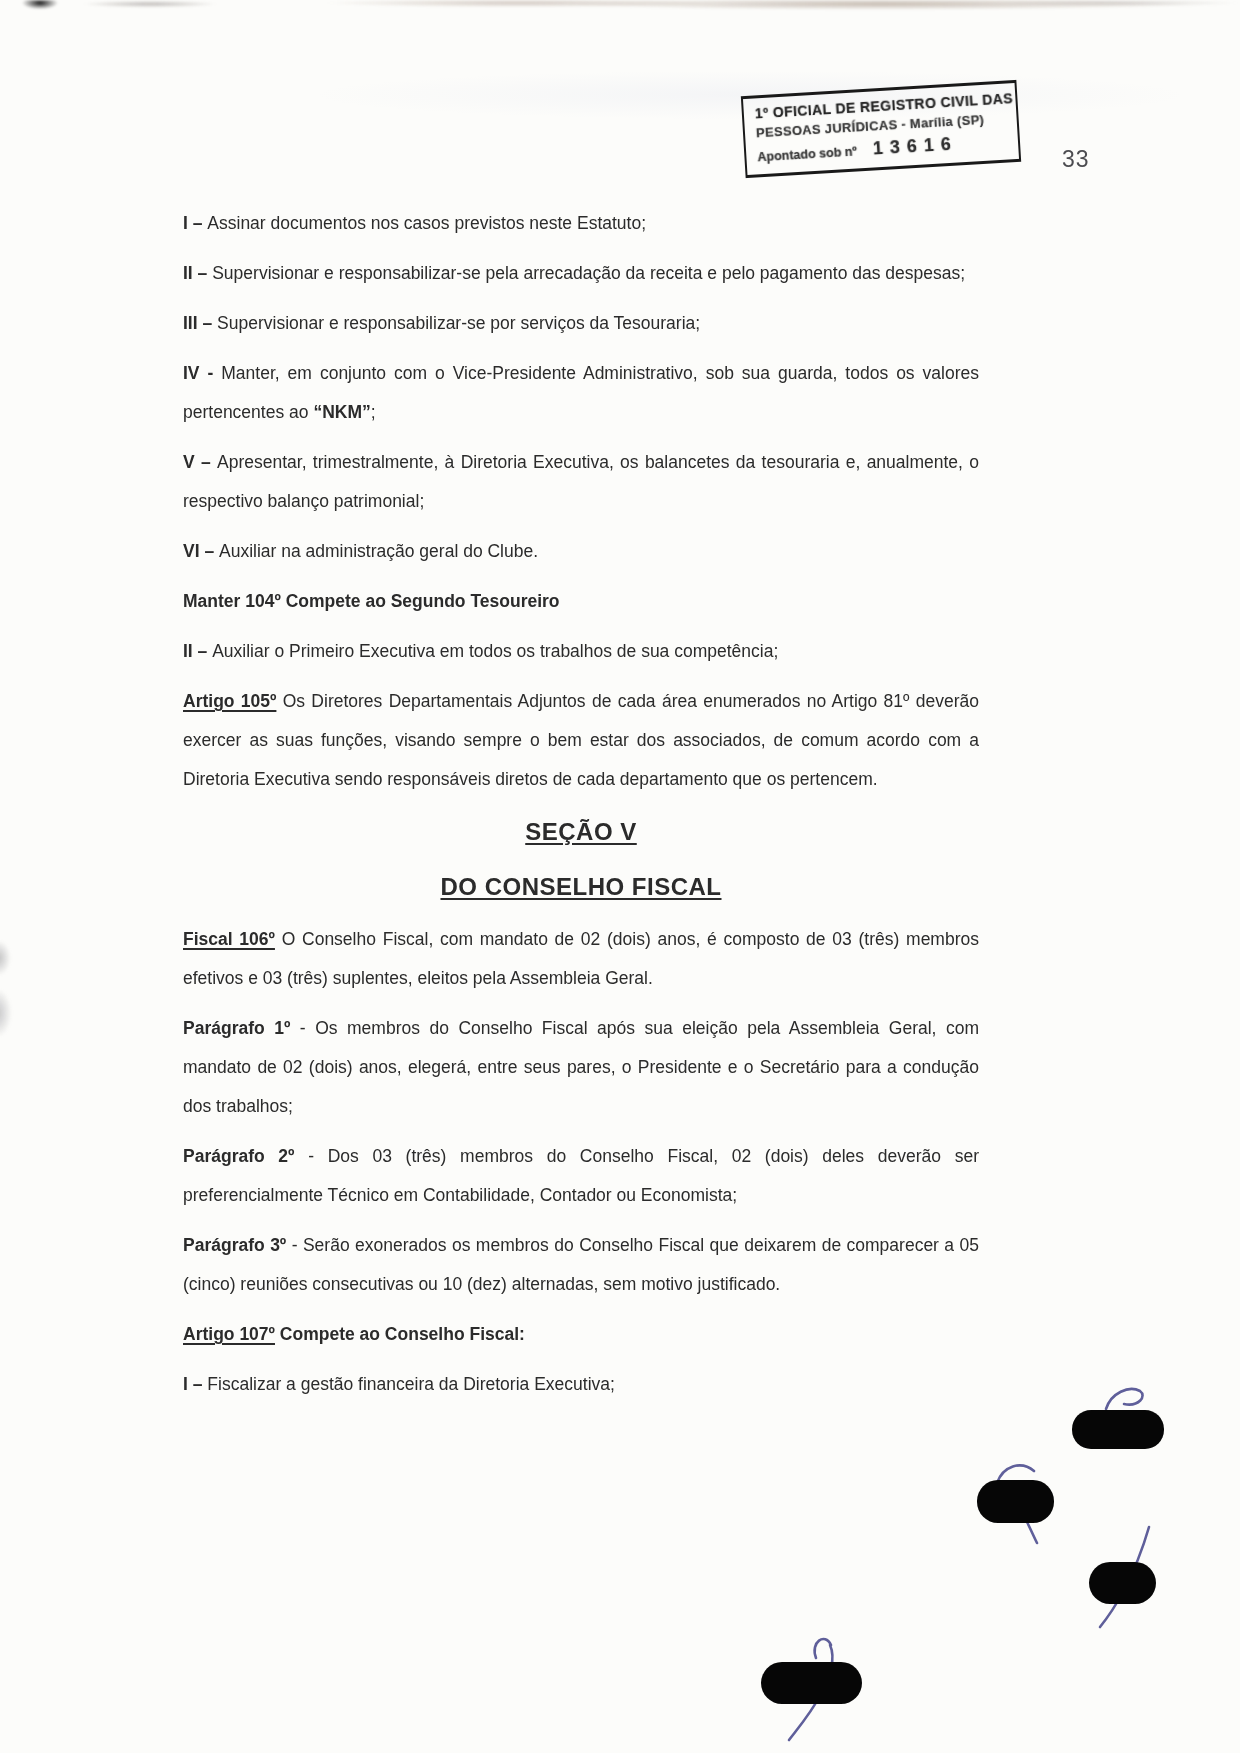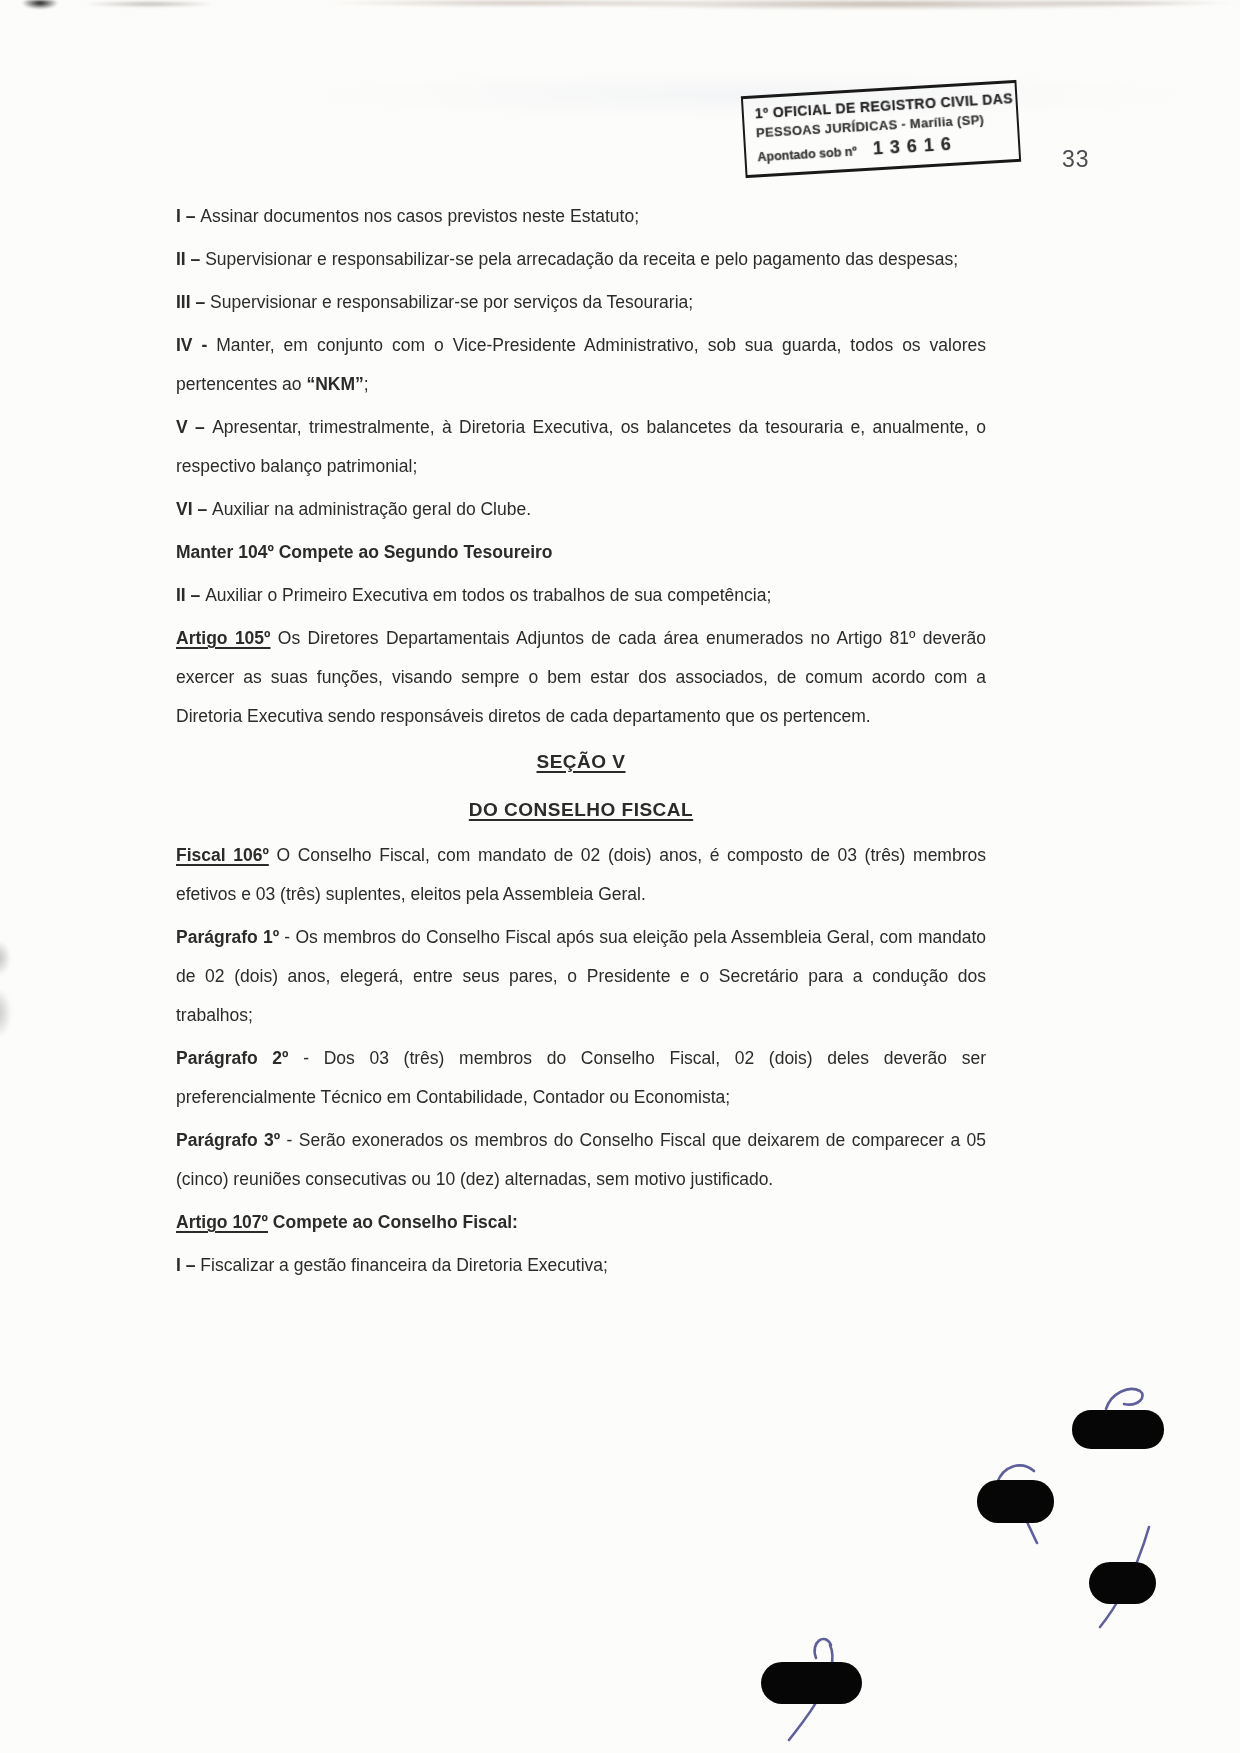--- a/index.html
+++ b/index.html
@@ -41,28 +41,28 @@
   .stamp .s-l2{font-size:13px;font-weight:bold;letter-spacing:.3px;margin-top:4px;white-space:nowrap;color:#3a3a3a;}
   .stamp .s-l3{font-size:12.5px;font-weight:bold;margin-top:5px;color:#333;}
   .stamp .s-num{font-size:18px;font-weight:bold;letter-spacing:7px;margin-left:16px;color:#2a2a2a;}
   .pageno{position:absolute;left:1062px;top:122px;font-size:23px;color:#4c4c50;letter-spacing:1px;margin-top:24px;}
   
   .doc{
     position:absolute;left:172px;top:193px;width:818px;
     font-size:17.5px;line-height:39px;
     text-align:justify;-moz-text-align-last:left;text-align-last:left;
   }
-  .doc p{margin:4px;}
+  .doc p{margin:11px;}
   .doc .b{font-weight:bold;}
   .doc .u{text-decoration:underline;text-decoration-thickness:1.5px;text-underline-offset:3px;}
   .mt46{margin-top:46px;}
   .mt42{margin-top:42px;}
   .mt40{margin-top:40px;}
   .mt36{margin-top:36px;}
-  .center-head{text-align:right;text-align-last:center;font-size:19px;line-height:44px;letter-spacing:.5px;}
+  .center-head{text-align:right;text-align-last:center;font-size:24px;line-height:44px;letter-spacing:.5px;}
   
   .ink{position:absolute;left:0;top:0;pointer-events:none;}
   .redact{position:absolute;background:#060606;border-radius:21px;}
   .redact.r1{left:1072px;top:1410px;width:92px;height:39px;border-radius:19px;}
   .redact.r2{left:977px;top:1480px;width:77px;height:43px;}
   .redact.r3{left:1089px;top:1562px;width:67px;height:42px;}
   .redact.r4{left:761px;top:1662px;width:101px;height:42px;}
 </style>
 </head>
 <body>

